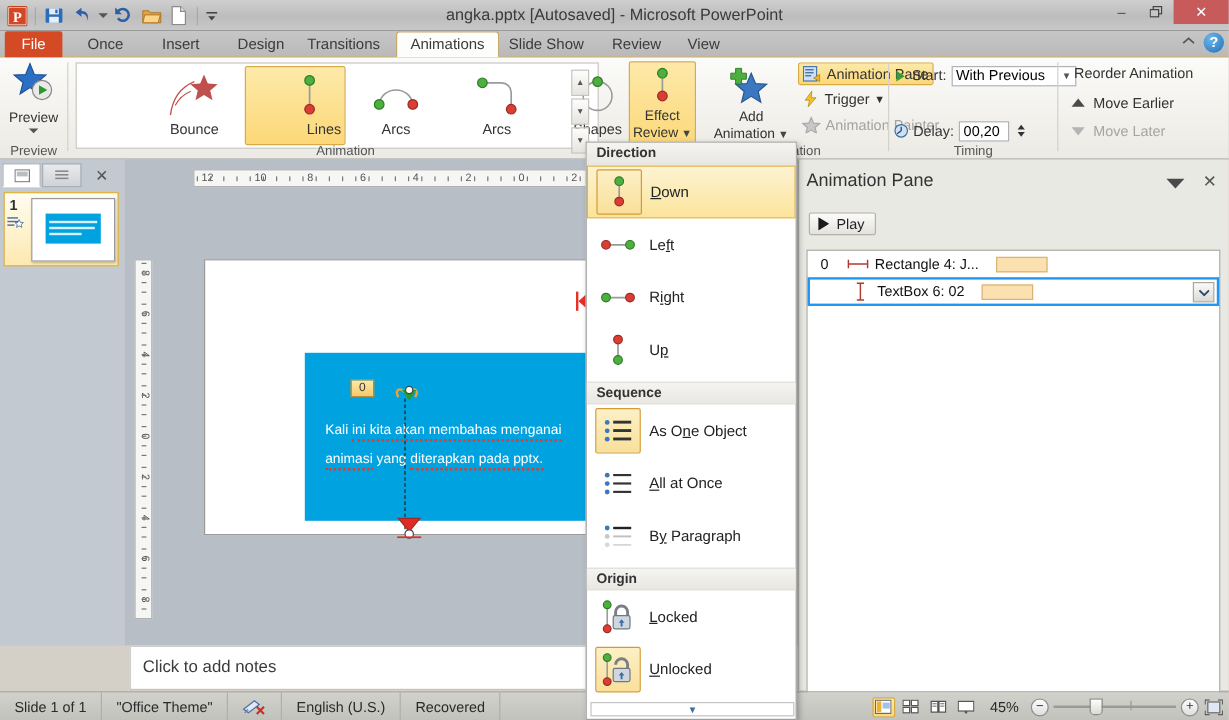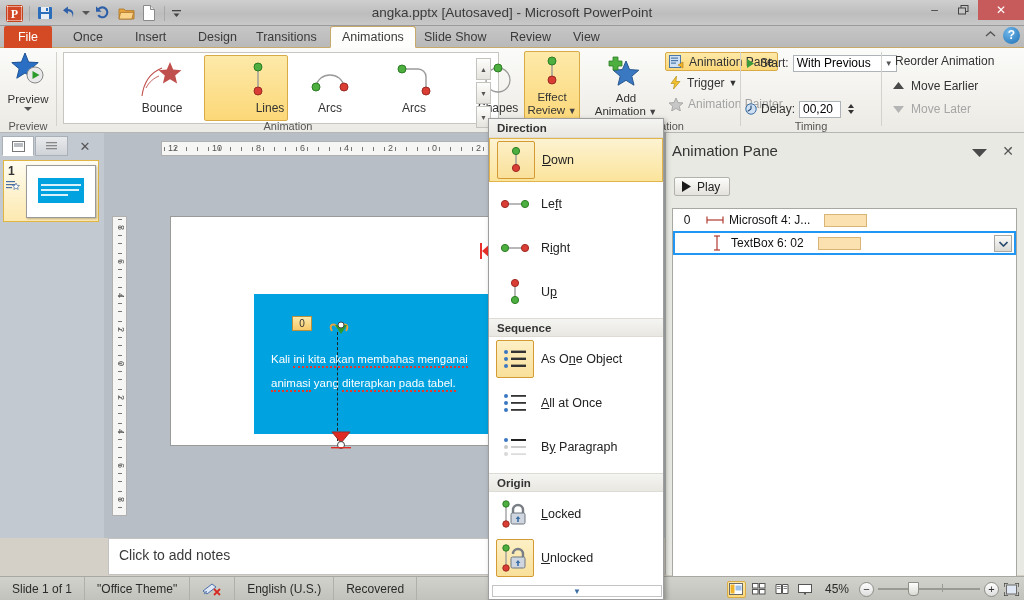--- a/index.html
+++ b/index.html
@@ -586,21 +586,21 @@
       <span class="rt" style="top: 298px; left: 5px; width: 4px; height: 1px;"></span>
     </div>
 
   <div id="slide">
     <div id="cyanbox" style="left:83px;top:77px;width:280px;height:140px"></div>
     <div id="cyantext" style="left:100px;top:130px">
       <div>
         <span class="sq" style="border:none">Kali </span><span class="sq">ini kita akan  membahas menganai</span>
       </div>
       <div>
-        <span class="sq">animasi</span><span style="border:none"> yang </span><span class="sq">diterapkan pada tabel.</span>
+        <span class="sq">animasi</span><span style="border:none"> yang </span><span class="sq">diterapkan pada pptx.</span>
       </div>
     </div>
 
     <div style="position:absolute;left:308px;top:25px;width:16px;height:18px">
       <svg width="16" height="18" viewBox="0 0 16 18">
           <path d="M12 1L3 9l9 8z" fill="#e8302a"></path>
           <rect x="1" y="1" width="2" height="16" fill="#e8302a"></rect>
         </svg>
     </div>
     <div style="position:absolute;left:322px;top:33px;width:70px;height:0;border-top:1px dashed #333"></div>
@@ -784,21 +784,21 @@
   <div id="ap-list">
     <div class="aprow">
       <span class="ap-num">0</span>
       <span class="ap-ico">
         <svg width="22" height="12" viewBox="0 0 22 12">
             <line x1="3" y1="6" x2="19" y2="6" stroke="#b03a30" stroke-width="1.2"></line>
             <line x1="3" y1="2.5" x2="3" y2="9.5" stroke="#b03a30" stroke-width="1.2"></line>
             <line x1="19" y1="2.5" x2="19" y2="9.5" stroke="#b03a30" stroke-width="1.2"></line>
           </svg>
       </span>
-      <span>Microsoft 4: J...</span>
+      <span>Rectangle 4: J...</span>
       <span class="ap-bar"></span>
     </div>
     <div class="aprow sel">
       <span class="ap-num"></span>
       <span class="ap-ico">
         <svg width="12" height="18" viewBox="0 0 12 18">
             <line x1="6" y1="2" x2="6" y2="16" stroke="#b03a30" stroke-width="1.2"></line>
             <line x1="3" y1="2" x2="9" y2="2" stroke="#b03a30" stroke-width="1.2"></line>
             <line x1="3" y1="16" x2="9" y2="16" stroke="#b03a30" stroke-width="1.2"></line>
           </svg>

